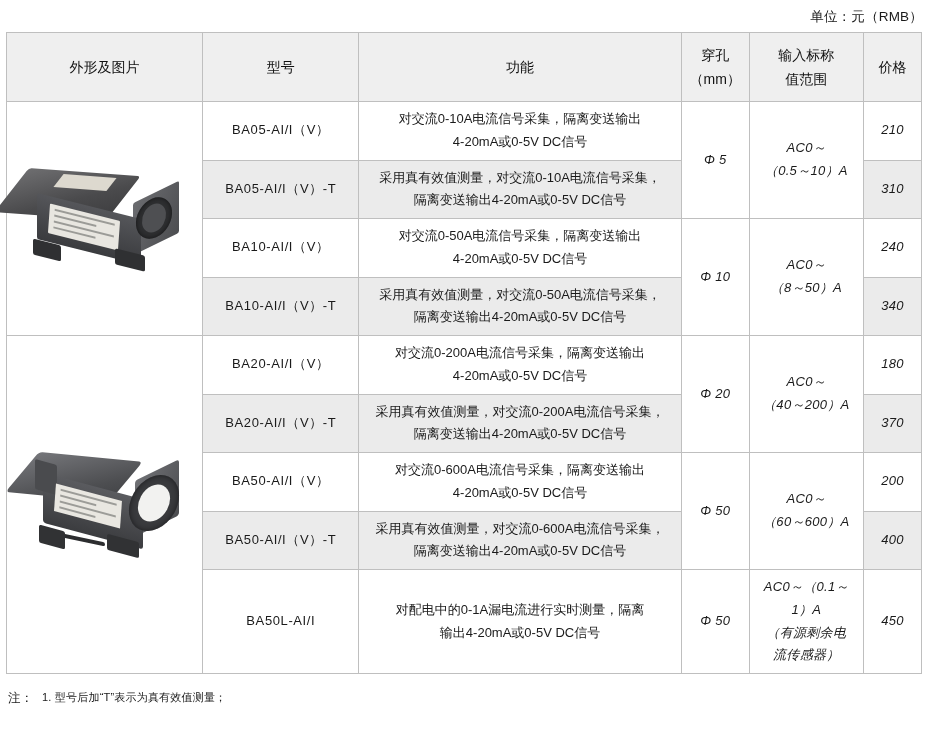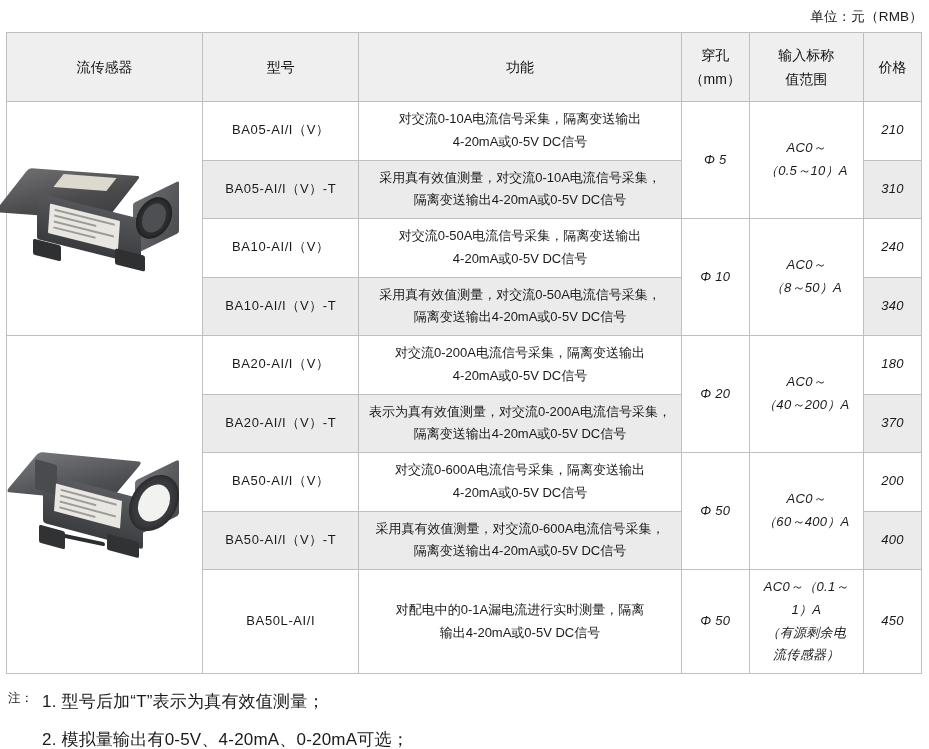--- a/index.html
+++ b/index.html
@@ -273,21 +273,21 @@
   .notes-label {
     width: 34px;
     flex: 0 0 34px;
     font-size: 12.5px;
   }
   .notes-list {
     flex: 1 1 auto;
   }
   .note-item {
     margin-bottom: 14px;
-    font-size: 17px;
+    font-size: 11px;
     line-height: 1.4;
     letter-spacing: 0.2px;
   }
   .note-item:first-child { margin-top: 0; }
 </style>
 </head>
 <body>
 
 <div class="page">
 
@@ -297,21 +297,21 @@
     <colgroup>
       <col class="col-img">
       <col class="col-model">
       <col class="col-func">
       <col class="col-hole">
       <col class="col-range">
       <col class="col-price">
     </colgroup>
     <thead>
       <tr>
-        <th>流传感器</th>
+        <th>外形及图片</th>
         <th>型号</th>
         <th>功能</th>
         <th>
           <div>穿孔</div>
           <div>（mm）</div>
         </th>
         <th>
           <div>输入标称</div>
           <div>值范围</div>
         </th>
@@ -419,36 +419,36 @@
         <td class="range-cell" rowspan="2">
           <span class="small-sub">AC0～</span>
           <span class="small-sub">（40～200）A</span>
         </td>
         <td class="price-cell">180</td>
       </tr>
 
       <tr class="row-shade">
         <td class="model-cell">BA20-AI/I（V）-T</td>
         <td class="func-cell">
-          <div>表示为真有效值测量，对交流0-200A电流信号采集，</div>
+          <div>采用真有效值测量，对交流0-200A电流信号采集，</div>
           <div>隔离变送输出4-20mA或0-5V  DC信号</div>
         </td>
         <td class="price-cell">370</td>
       </tr>
 
       <tr>
         <td class="model-cell">BA50-AI/I（V）</td>
         <td class="func-cell">
           <div>对交流0-600A电流信号采集，隔离变送输出</div>
           <div>4-20mA或0-5V  DC信号</div>
         </td>
         <td class="hole-cell" rowspan="2">Φ 50</td>
         <td class="range-cell" rowspan="2">
           <span class="small-sub">AC0～</span>
-          <span class="small-sub">（60～400）A</span>
+          <span class="small-sub">（60～600）A</span>
         </td>
         <td class="price-cell">200</td>
       </tr>
 
       <tr class="row-shade">
         <td class="model-cell">BA50-AI/I（V）-T</td>
         <td class="func-cell">
           <div>采用真有效值测量，对交流0-600A电流信号采集，</div>
           <div>隔离变送输出4-20mA或0-5V  DC信号</div>
         </td>
@@ -471,19 +471,18 @@
       </tr>
 
     </tbody>
   </table>
 
   <div class="notes">
     <div class="notes-row">
       <div class="notes-label">注：</div>
       <div class="notes-list">
         <div class="note-item">1. 型号后加“T”表示为真有效值测量；</div>
-        <div class="note-item">2. 模拟量输出有0-5V、4-20mA、0-20mA可选；</div>
 
       </div>
     </div>
   </div>
 
 </div>
 
 </body></html>

